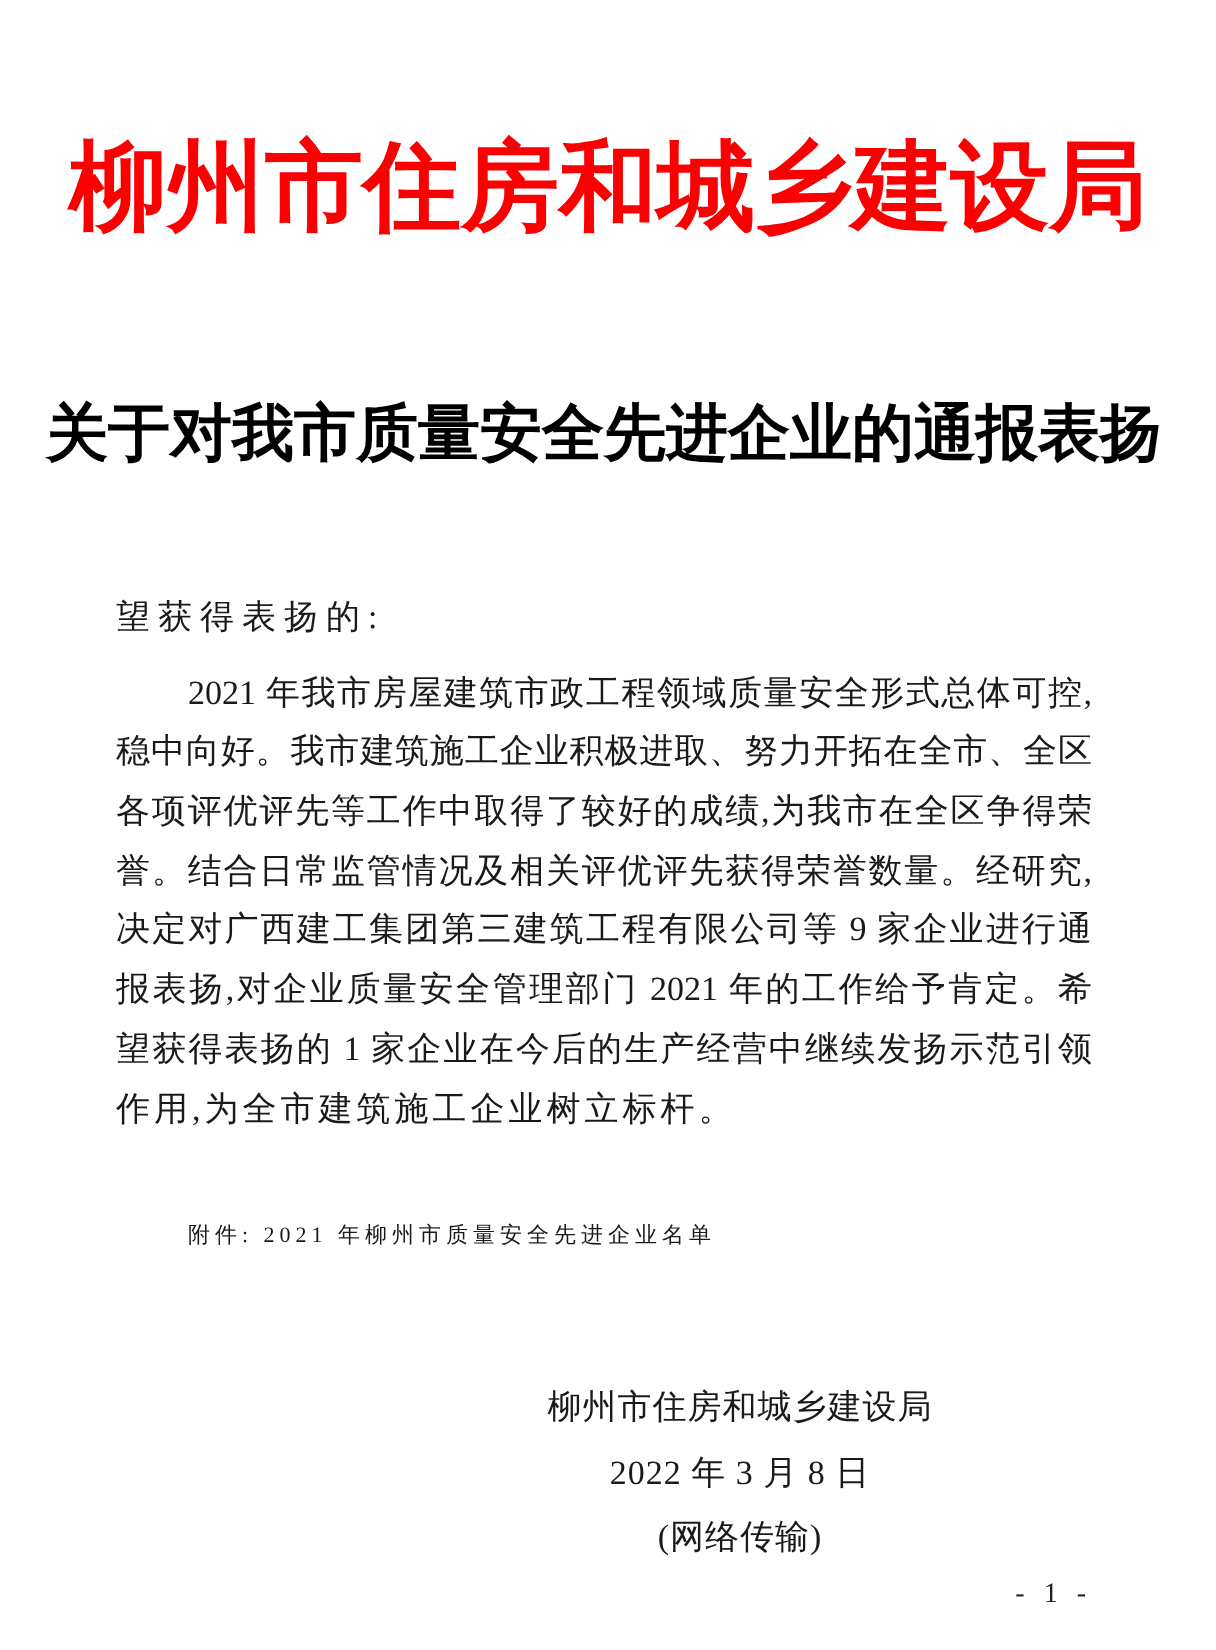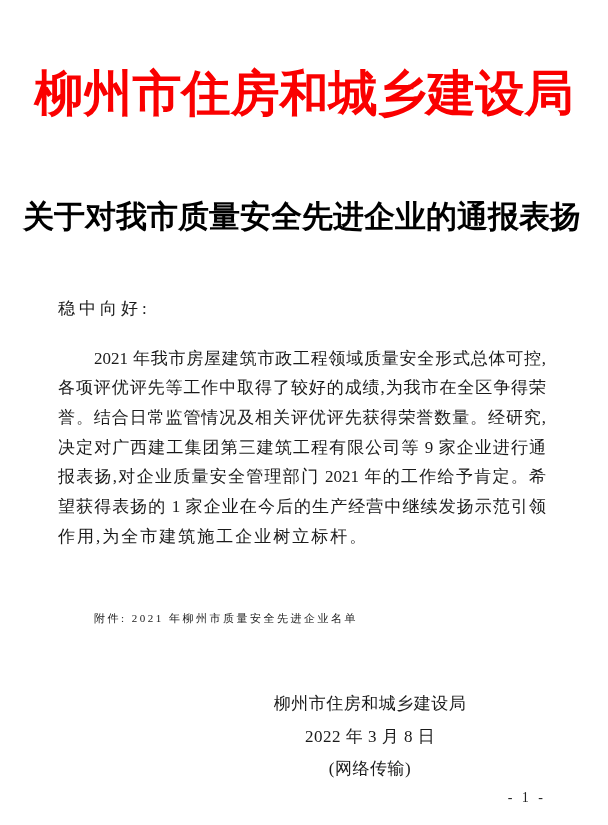--- a/index.html
+++ b/index.html
@@ -48,21 +48,21 @@
     left: 58px;
     width: 488px;
     font-size: 17px;
     line-height: 29.7px;
   }
   .salutation {
     letter-spacing: 4px;
     text-align: left;
   }
   .para {
-    margin-top: 20px;
+    margin-top: 8px;
   }
   .jline {
     text-align: justify;
     text-align-last: justify;
     height: 29.7px;
     overflow: hidden;
     white-space: nowrap;
   }
   .jline.indent {
     text-indent: 36px;
@@ -111,23 +111,24 @@
 </head>
 <body>
 
 <div class="page">
 
   <div class="red-header">柳州市住房和城乡建设局</div>
 
   <div class="doc-title">关于对我市质量安全先进企业的通报表扬</div>
 
   <div class="body-block">
-    <div class="salutation">稳中向好:</div>
+    <div class="salutation">望获得表扬的:</div>
     <div class="para">
       <div class="jline indent">2021 年我市房屋建筑市政工程领域质量安全形式总体可控,</div>
+      <div class="jline">稳中向好。我市建筑施工企业积极进取、努力开拓在全市、全区</div>
       <div class="jline">各项评优评先等工作中取得了较好的成绩,为我市在全区争得荣</div>
       <div class="jline">誉。结合日常监管情况及相关评优评先获得荣誉数量。经研究,</div>
       <div class="jline">决定对广西建工集团第三建筑工程有限公司等 9 家企业进行通</div>
       <div class="jline">报表扬,对企业质量安全管理部门 2021 年的工作给予肯定。希</div>
       <div class="jline">望获得表扬的 1 家企业在今后的生产经营中继续发扬示范引领</div>
       <div class="lastline">作用,为全市建筑施工企业树立标杆。</div>
     </div>
   </div>
 
   <div class="attachment">附件: 2021 年柳州市质量安全先进企业名单</div>

